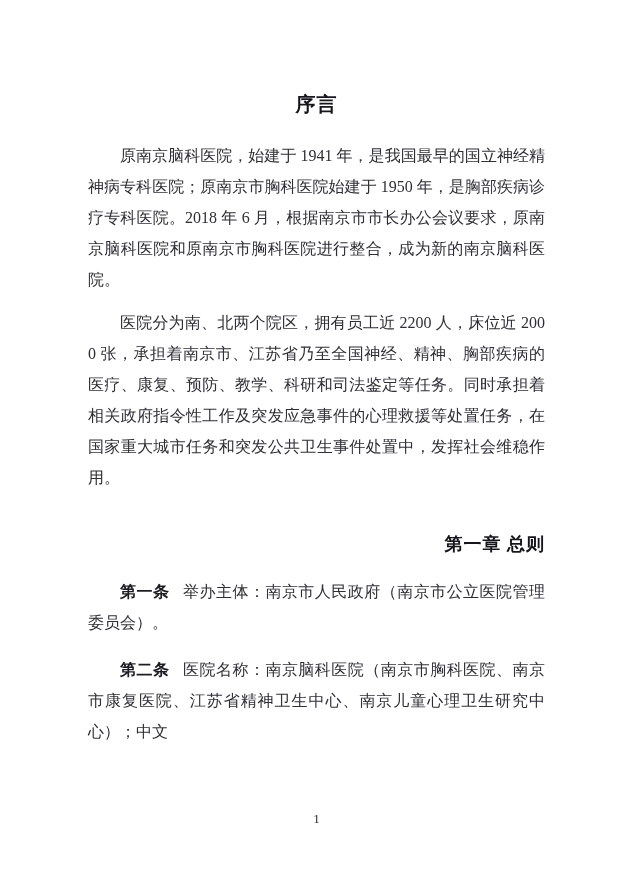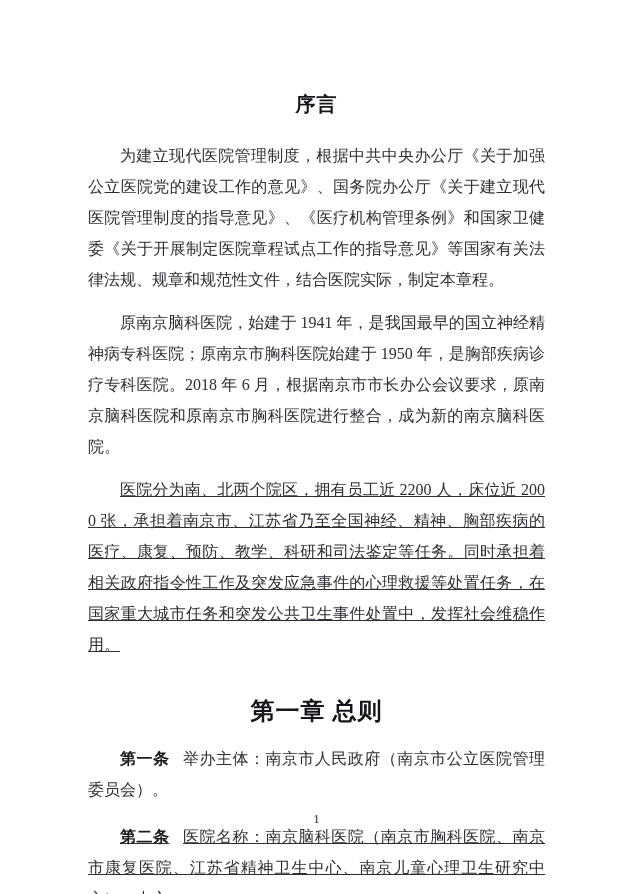--- a/index.html
+++ b/index.html
@@ -38,26 +38,25 @@
     margin: 0 0 12px 0;
     font-size: 16px;
     line-height: 31px;
     text-align: justify;
     text-justify: inter-ideograph;
     text-indent: 2em;
     word-break: break-all;
   }
   .para:last-child {
     margin-bottom: 0;
-    text-decoration: underline;
   }
   .chapter-title {
     margin: 38px 0 19px 0;
-    text-align: center;
-    font-size: 24px;
+    text-align: right;
+    font-size: 18px;
     line-height: 26px;
     font-weight: bold;
     color: #15151b;
     letter-spacing: 1px;
   }
   .article {
     margin-bottom: 16px;
   }
   .article-label {
     font-weight: bold;
@@ -77,21 +76,20 @@
 </style>
 </head>
 <body>
 
 <div class="page">
   <div class="content">
 
     <h1 class="doc-title">序言</h1>
 
     <div>
-      <p class="para">为建立现代医院管理制度，根据中共中央办公厅《关于加强公立医院党的建设工作的意见》、国务院办公厅《关于建立现代医院管理制度的指导意见》、《医疗机构管理条例》和国家卫健委《关于开展制定医院章程试点工作的指导意见》等国家有关法律法规、规章和规范性文件，结合医院实际，制定本章程。</p>
       <p class="para">原南京脑科医院，始建于 1941 年，是我国最早的国立神经精神病专科医院；原南京市胸科医院始建于 1950 年，是胸部疾病诊疗专科医院。2018 年 6 月，根据南京市市长办公会议要求，原南京脑科医院和原南京市胸科医院进行整合，成为新的南京脑科医院。</p>
       <p class="para">医院分为南、北两个院区，拥有员工近 2200 人，床位近 2000 张，承担着南京市、江苏省乃至全国神经、精神、胸部疾病的医疗、康复、预防、教学、科研和司法鉴定等任务。同时承担着相关政府指令性工作及突发应急事件的心理救援等处置任务，在国家重大城市任务和突发公共卫生事件处置中，发挥社会维稳作用。</p>
     </div>
 
     <h2 class="chapter-title">第一章 总则</h2>
 
     <div>
       <p class="para article">
         <span class="article-label">第一条</span><span>举办主体：南京市人民政府（南京市公立医院管理委员会）。</span>
       </p>

